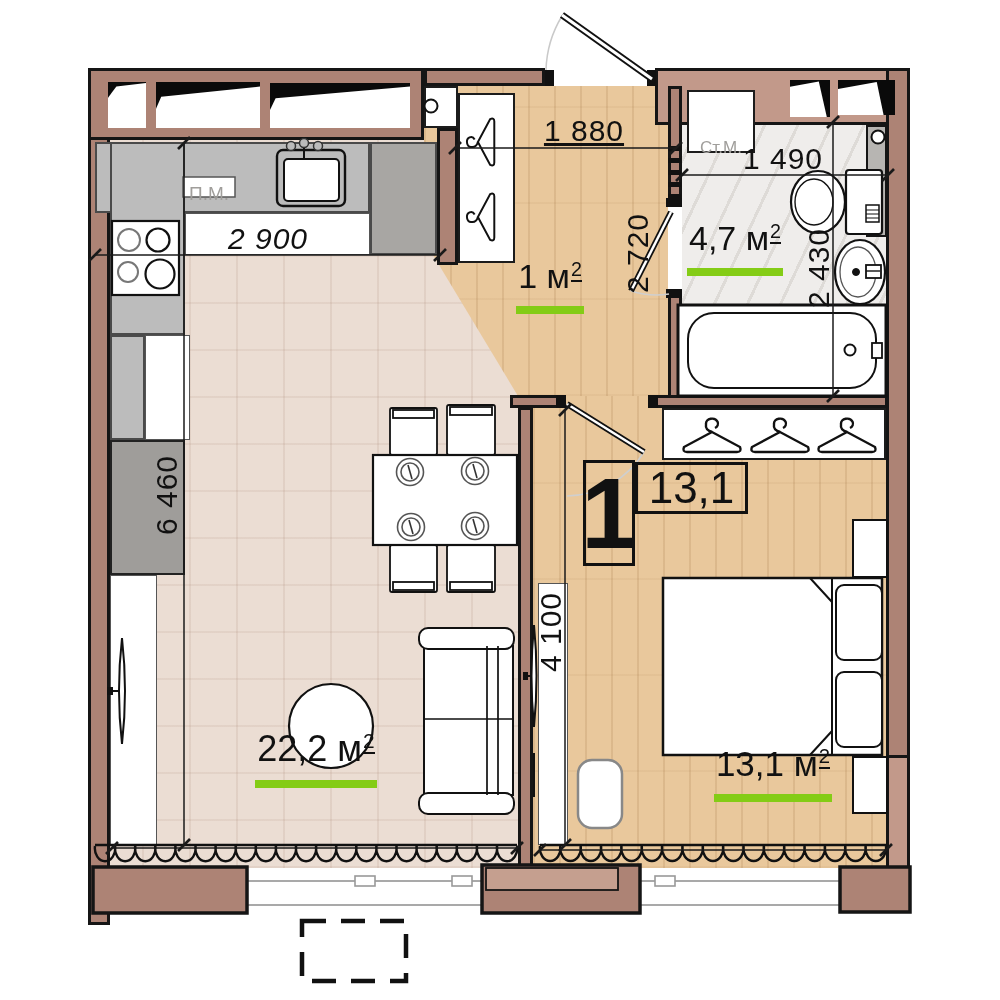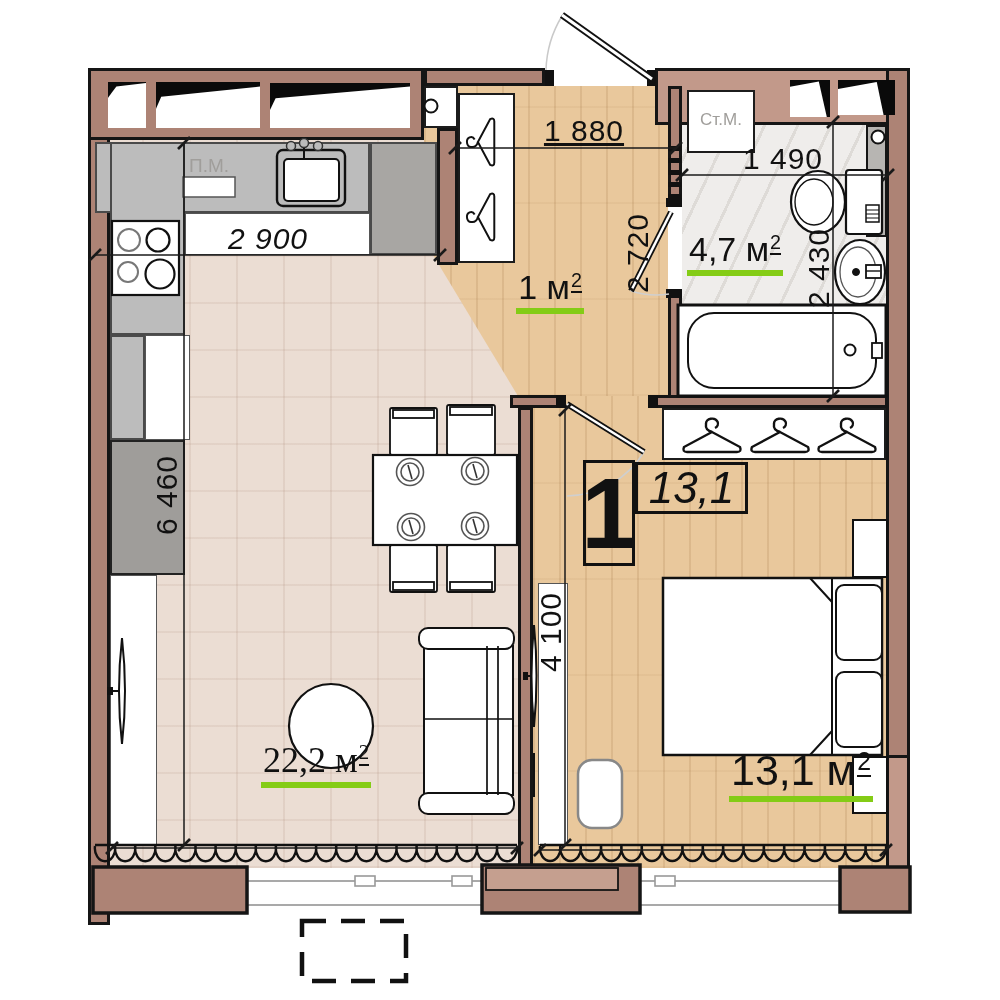--- a/index.html
+++ b/index.html
@@ -25,23 +25,23 @@
   
   .white-box{background:#fff;border:2px solid #1c1c1c;}
   .counter{background:#bcbcbc;border:2px solid #4a4a4a;}
   .counter-dark{background:#a8a6a3;border:2px solid #4a4a4a;}
   .fridge{background:#9f9d9a;border:2px solid #222;}
   .soft-box{background:#fff;border:1.5px solid #555;}
   
   .dim{font-size:30px;letter-spacing:1px;display:flex;align-items:center;justify-content:center;white-space:nowrap;}
   .rot{transform:rotate(-90deg);}
   .area-label{display:flex;align-items:flex-end;justify-content:center;white-space:nowrap;}
-  .area-label .u{border-bottom:6px solid #84cc16;padding:0 2px 1px 2px;}
+  .area-label .u{border-bottom:8px solid #84cc16;padding:0 2px 10px 2px;}
   .area-label sup{font-size:58%;border-bottom:2px solid #111;margin-left:1px;}
-  .gray-label{color:#a09e9b;display:flex;align-items:center;justify-content:center;white-space:nowrap;}
+  .gray-label{color:#a09e9b;display:flex;align-items:center;justify-content:center;white-space:nowrap;margin-top:28px;}
   .info-box{border:3px solid #111;display:flex;align-items:center;justify-content:center;}
   svg{position:absolute;left:0;top:0;pointer-events:none;}
 </style>
 </head>
 <body>
 
 <div id="plan">
 
   <div class="abs floor-tile" style="left:95px;top:140px;width:423px;height:728px;"></div>
   <div class="abs floor-wood" style="left:424px;top:86px;width:244px;height:310px;
@@ -291,41 +291,41 @@
           <path d="M511,854 L523,842"></path>
         <path d="M534,856 L546,844"></path>
           <path d="M880,856 L892,844"></path>
       </g>
     </g>
   </svg>
 
   <div class="abs info-box" style="left:583px;top:460px;width:52px;height:106px;font-size:100px;font-weight:bold;">
     <span>1</span>
   </div>
-  <div class="abs info-box" style="left:635px;top:462px;width:113px;height:52px;font-size:44px;font-style:italic;">
+  <div class="abs info-box" style="left:635px;top:462px;width:113px;height:52px;font-size:44px;">
     <span>13,1</span>
   </div>
 
   <div class="abs gray-label" style="left:179px;top:155px;width:60px;height:22px;font-size:19px;">
     <span>П.М.</span>
     </div>
   <div class="abs gray-label" style="left:687px;top:108px;width:68px;height:24px;font-size:17px;">
     <span>Ст.М.</span>
     </div>
 
   <div class="abs area-label" style="left:505px;top:276px;width:90px;height:38px;font-size:34px;">
     <span class="u"><span>1 м</span><sup>2</sup></span>
     </div>
   <div class="abs area-label" style="left:676px;top:238px;width:118px;height:38px;font-size:34px;">
     <span class="u"><span>4,7 м</span><sup>2</sup></span>
     </div>
-  <div class="abs area-label" style="left:246px;top:746px;width:140px;height:42px;font-size:36px;font-family:Liberation Serif, serif;">
+  <div class="abs area-label" style="left:246px;top:746px;width:140px;height:42px;font-size:36px;">
     <span class="u"><span>22,2 м</span><sup>2</sup></span>
     </div>
-  <div class="abs area-label" style="left:730px;top:762px;width:142px;height:40px;font-size:43px;">
+  <div class="abs area-label" style="left:702px;top:762px;width:142px;height:40px;font-size:35px;">
     <span class="u"><span>13,1 м</span><sup>2</sup></span>
     </div>
 
   <div class="abs dim" style="left:193px;top:222px;width:150px;height:34px;font-style:italic;">
     <span>2 900</span>
     </div>
   <div class="abs dim" style="left:509px;top:114px;width:150px;height:34px;text-decoration:underline;">
     <span>1 880</span>
     </div>
   <div class="abs dim" style="left:708px;top:142px;width:150px;height:34px;">

